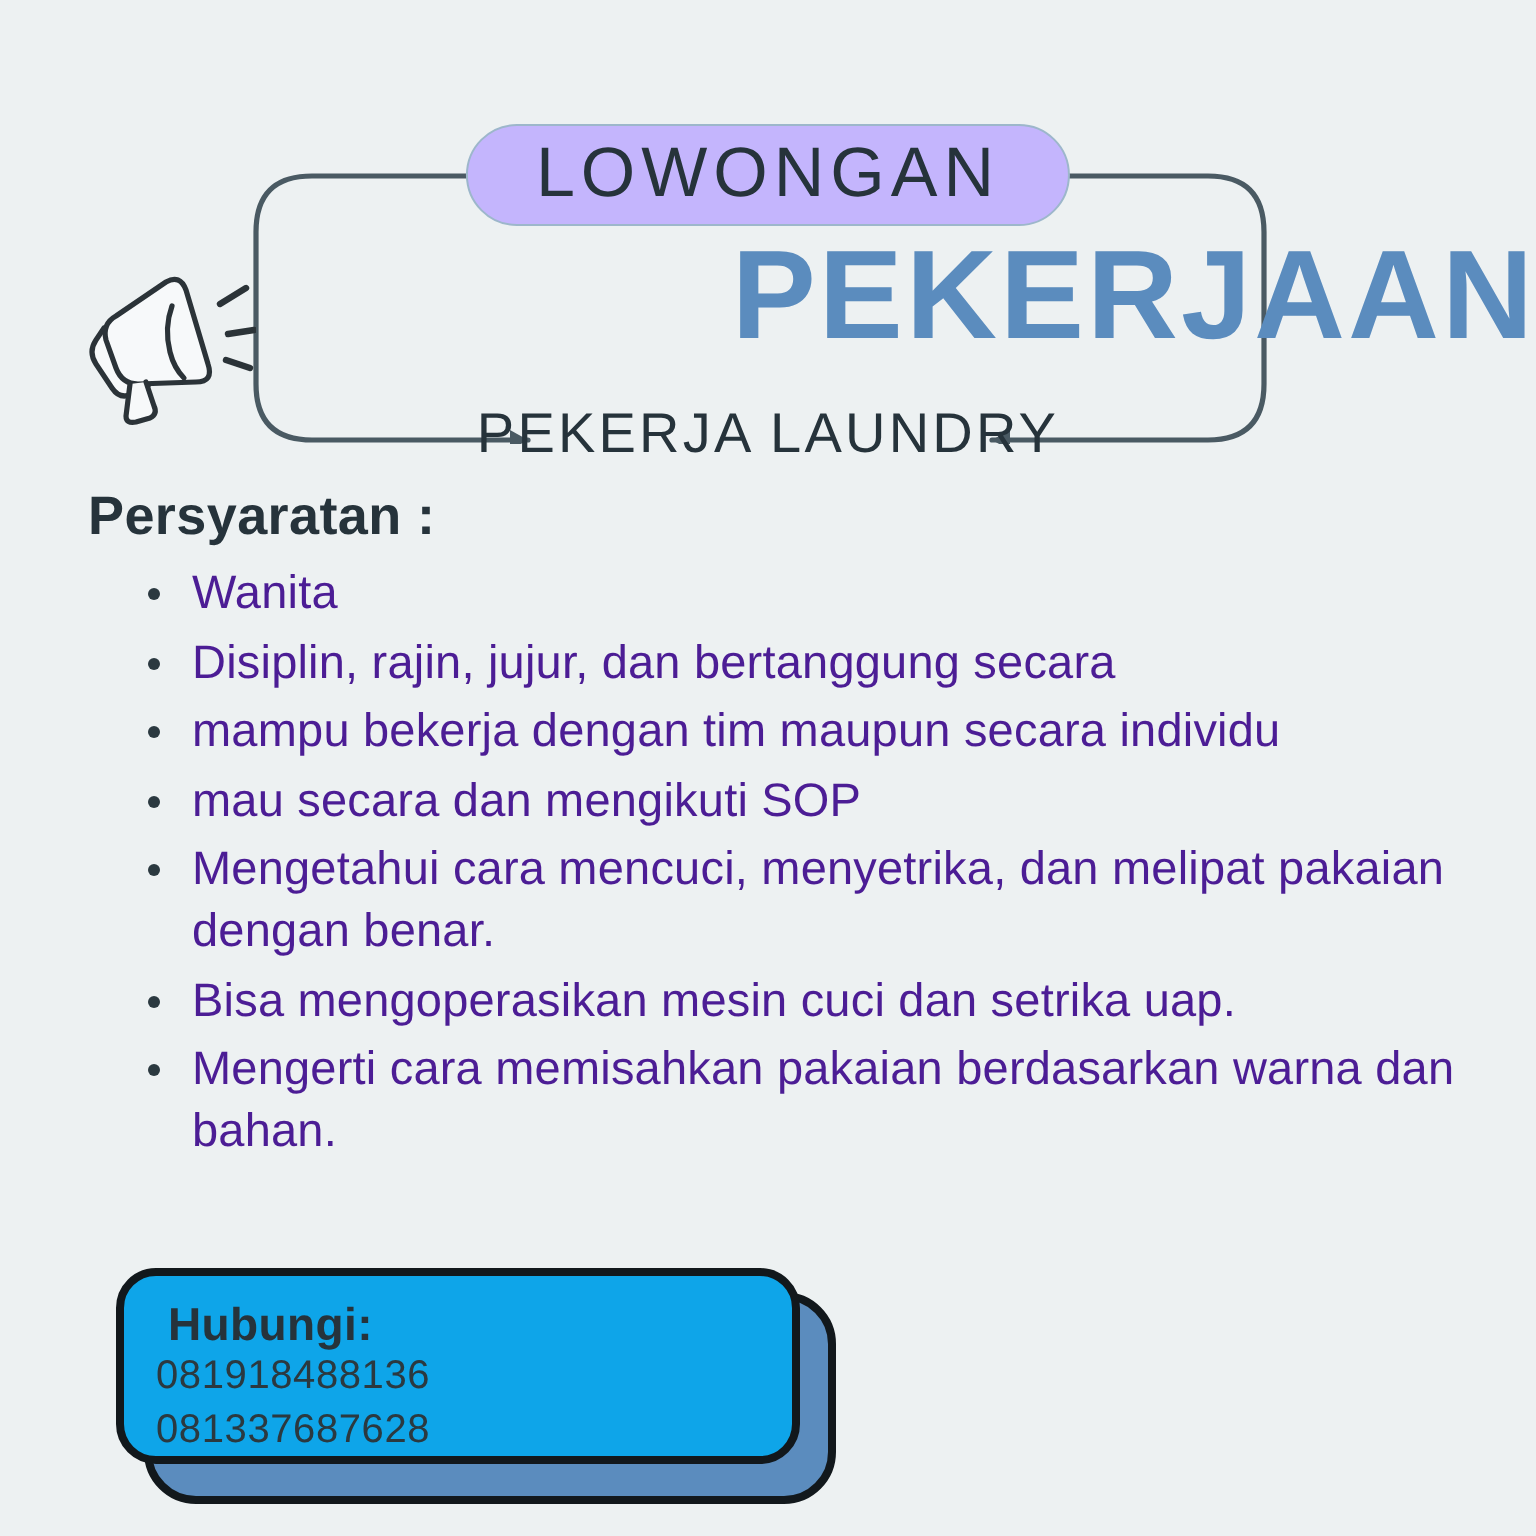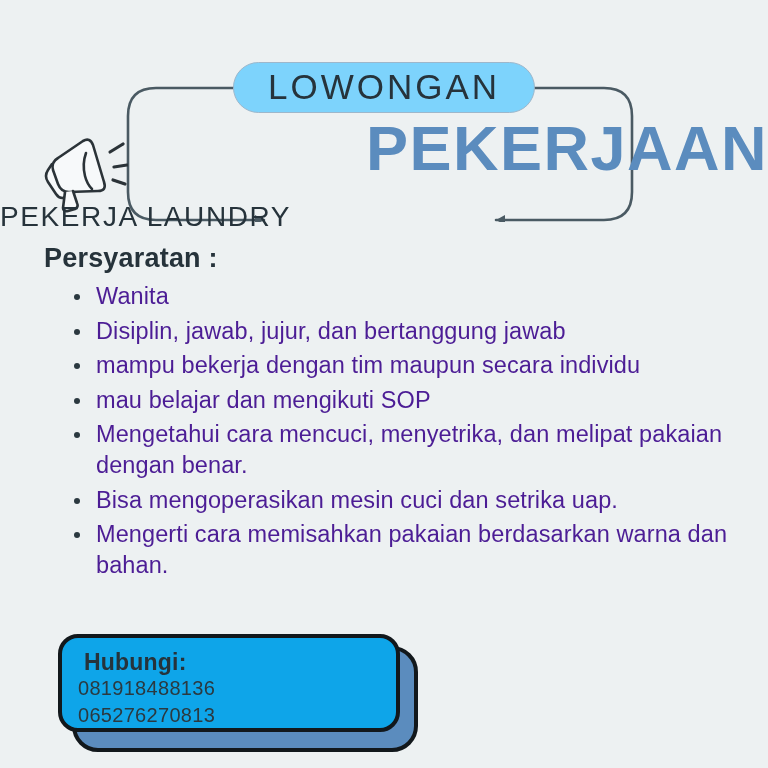--- a/index.html
+++ b/index.html
@@ -43,21 +43,21 @@
     top: 120px;
     width: 100px;
     height: 95px;
   }
   .pill {
     position: absolute;
     left: 50%;
     top: 62px;
     transform: translateX(-50%);
     border: 1.6px solid #9db7cb;
-    background: #7dd3fc;
+    background: #c4b5fd;
     border-radius: 999px;
     padding: 6px 34px 8px 34px;
     z-index: 3;
   }
   .pill-text {
     font-size: 35px;
     letter-spacing: 3px;
     color: #26333b;
     font-weight: 400;
     line-height: 1;
@@ -74,21 +74,21 @@
     letter-spacing: 1.5px;
     color: #5b8cbe;
     line-height: 1;
     z-index: 2;
   }
   .subtitle {
     position: absolute;
     left: 0;
     top: 203px;
     width: 768px;
-    text-align: left;
+    text-align: center;
     font-size: 28px;
     letter-spacing: 1.6px;
     color: #26333b;
     line-height: 1;
     z-index: 2;
   }
 
   
   .req-heading {
     position: absolute;
@@ -211,46 +211,46 @@
 
   <div class="req-heading">Persyaratan :</div>
 
   <ul class="req-list">
     <li class="req-item">
       <span class="bullet"></span>
       <span>Wanita</span>
     </li>
     <li class="req-item">
       <span class="bullet"></span>
-      <span>Disiplin, jawab, jujur, dan bertanggung jawab</span>
+      <span>Disiplin, rajin, jujur, dan bertanggung secara</span>
     </li>
     <li class="req-item">
       <span class="bullet"></span>
       <span>mampu bekerja dengan tim maupun secara individu</span>
     </li>
     <li class="req-item">
       <span class="bullet"></span>
-      <span>mau belajar dan mengikuti SOP</span>
+      <span>mau secara dan mengikuti SOP</span>
     </li>
     <li class="req-item">
       <span class="bullet"></span>
       <span>Mengetahui cara mencuci, menyetrika, dan melipat pakaian dengan benar.</span>
     </li>
     <li class="req-item">
       <span class="bullet"></span>
       <span>Bisa mengoperasikan mesin cuci dan setrika uap.</span>
     </li>
     <li class="req-item">
       <span class="bullet"></span>
       <span>Mengerti cara memisahkan pakaian berdasarkan warna dan bahan.</span>
     </li>
   </ul>
 
   <div class="contact">
     <div class="contact-shadow"></div>
     <div class="contact-card">
       <div class="contact-title">Hubungi:</div>
       <div class="contact-phone">081918488136</div>
-      <div class="contact-phone">065276270813</div>
+      <div class="contact-phone">081337687628</div>
     </div>
   </div>
 
 </div>
 
 </body></html>

